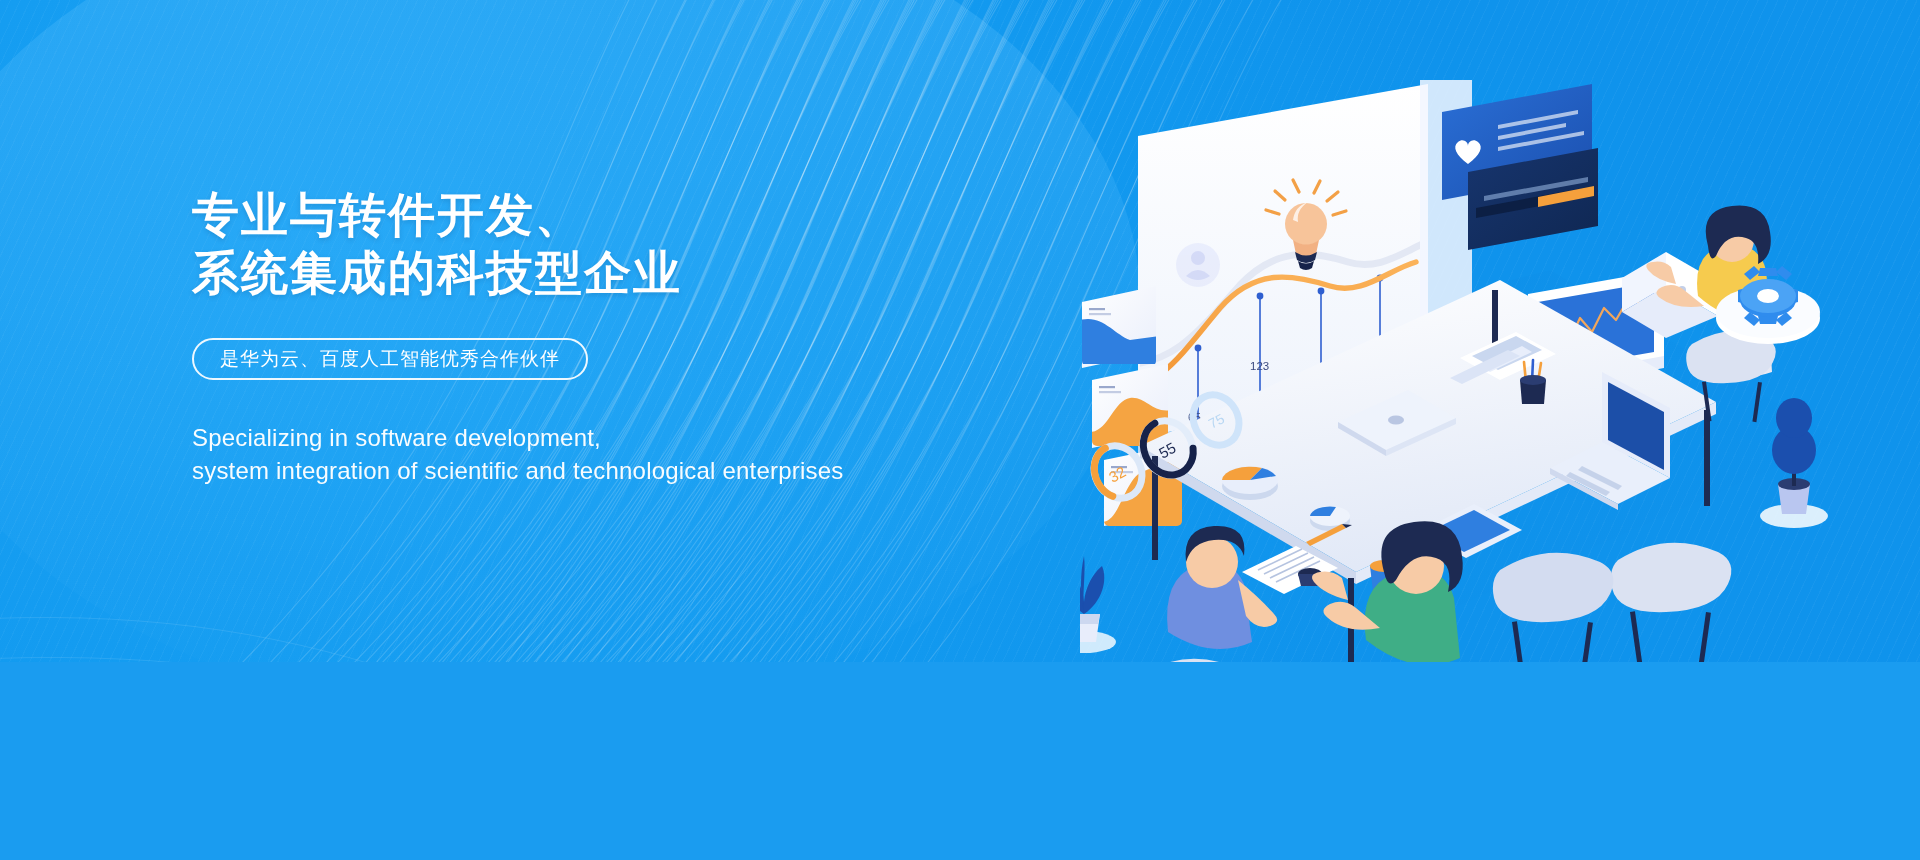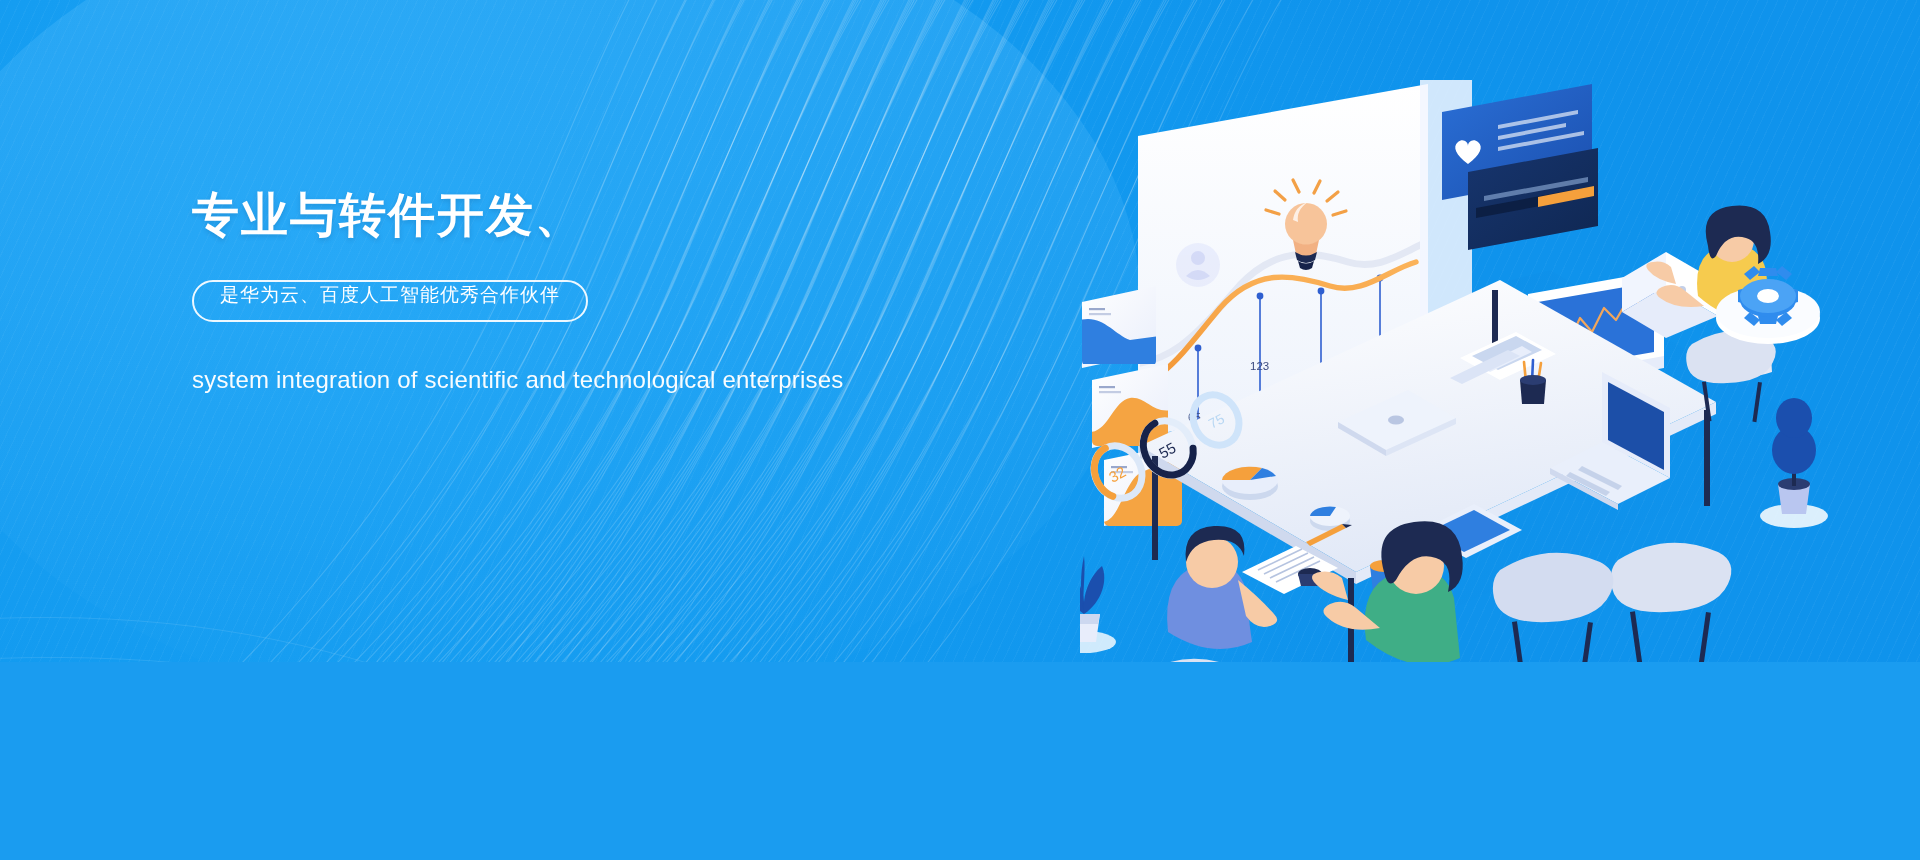--- a/index.html
+++ b/index.html
@@ -26,21 +26,21 @@
   
   .copy{ position:absolute; left:192px; top:186px; width:760px; }
   .headline{
     color:#ffffff; font-weight:700; letter-spacing:2px;
     font-size:47px; line-height:58px; white-space:nowrap;
     text-shadow:0 2px 5px rgba(0,40,80,.16);
   }
   .headline .l2{ display:block; }
 
   .badge{
-    display:inline-flex; justify-content:center;
+    display:inline-flex; align-items:center; justify-content:center;
     margin-top:36px; height:42px; padding:0 26px;
     border:2px solid rgba(255,255,255,.92); border-radius:22px;
     color:#ffffff; font-size:19px; letter-spacing:1px; white-space:nowrap;
   }
 
   .subtitle{
     margin-top:41px; color:#ffffff; font-size:24px; line-height:33px;
     letter-spacing:.2px; font-weight:400; opacity:.97;
   }
   .subtitle span{ display:block; white-space:nowrap; }
@@ -101,27 +101,29 @@
       <path d="M -40 700 C 340 680 600 780 840 860"></path>
       <path d="M -40 745 C 360 725 640 820 880 860"></path>
       <path d="M -40 790 C 380 770 680 845 920 860"></path>
     </g>
   </svg>
   <div class="bg-diag"></div>
 
   <div class="copy">
     <div class="headline">
       <span>专业与转件开发、</span>
+      <span class="l2">系统集成的科技型企业</span>
     </div>
 
     <div class="badge">
       <span>是华为云、百度人工智能优秀合作伙伴</span>
     </div>
 
     <div class="subtitle">
+      <span>Specializing in software development,</span>
       <span>system integration of scientific and technological enterprises</span>
     </div>
   </div>
 
   <div class="illus">
   <svg viewBox="0 0 820 700">
     <defs>
       <linearGradient id="wallG" x1="0" y1="0" x2="0" y2="1">
         <stop offset="0%" stop-color="#ffffff"></stop>
         <stop offset="100%" stop-color="#eef3fc"></stop>

